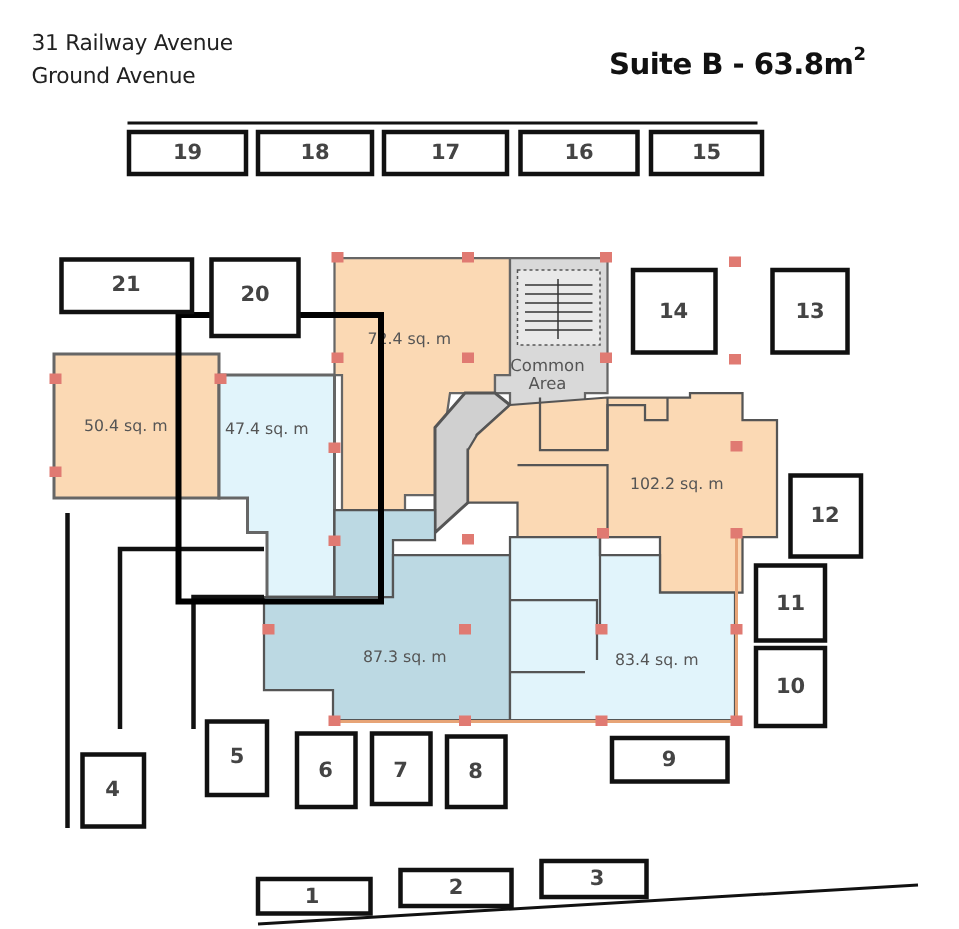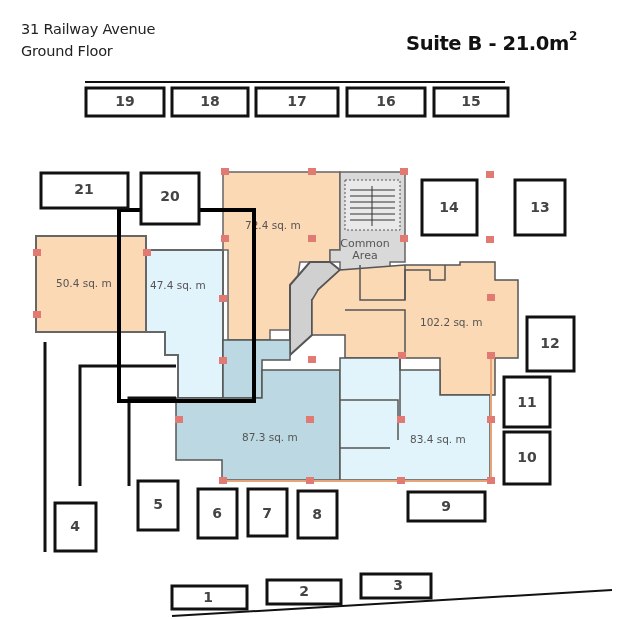--- a/index.html
+++ b/index.html
@@ -10,23 +10,23 @@
   svg { position:absolute; left:0; top:0; }
   .lot text { font-family:"DejaVu Sans", sans-serif; font-weight:bold; font-size:14px; fill:#444; text-anchor:middle; dominant-baseline:middle; }
   .area-label { font-family:"DejaVu Sans", sans-serif; font-size:10.5px; fill:#555; }
   .common-label { font-family:"DejaVu Sans", sans-serif; font-size:11px; fill:#555; text-anchor:middle; }
 </style>
 </head>
 <body>
 
 <div class="address">
   <div>31 Railway Avenue</div>
-  <div>Ground Floor</div>
+  <div>Ground Avenue</div>
 </div>
-<div class="suite-title"><span>Suite B - 21.0m</span><sup>2</sup></div>
+<div class="suite-title"><span>Suite B - 63.8m</span><sup>2</sup></div>
 
 <svg width="639" height="619" viewBox="0 0 639 619">
 
   <line x1="85" y1="82" x2="505" y2="82" stroke="#111" stroke-width="2"></line>
 
   <rect x="36" y="236" width="110" height="96" fill="#fbd9b4" stroke="#666" stroke-width="2"></rect>
 
   <polygon points="146,250 223,250 223,398 178,398 178,355 165,355 165,332 146,332" fill="#e1f4fb" stroke="#666" stroke-width="2"></polygon>
 
   <polygon points="223,172 340,172 340,250 330,250 330,262 300,262 290,330 270,330 270,340 228,340 228,250 223,250" fill="#fbd9b4" stroke="#666" stroke-width="1.5"></polygon>

